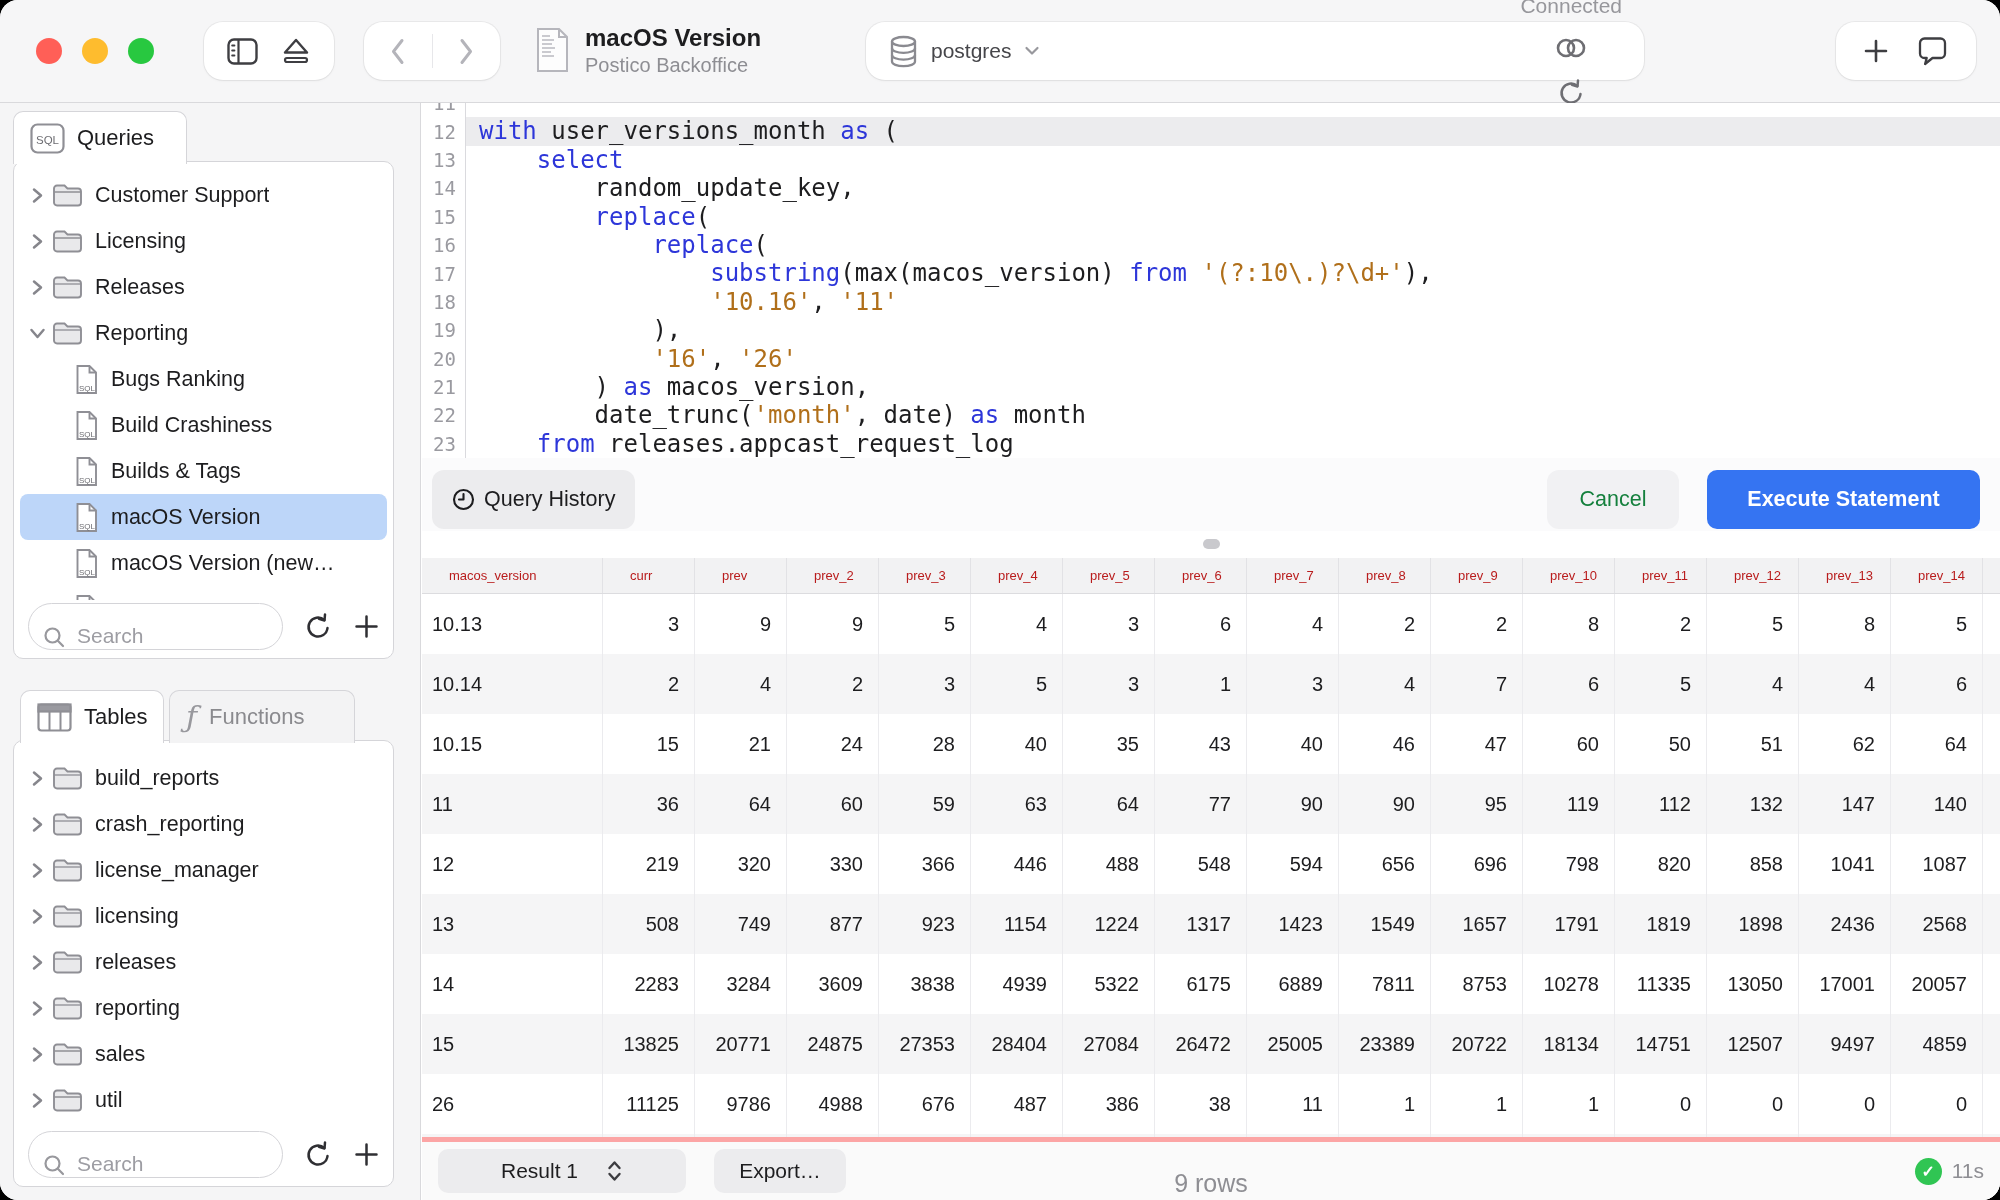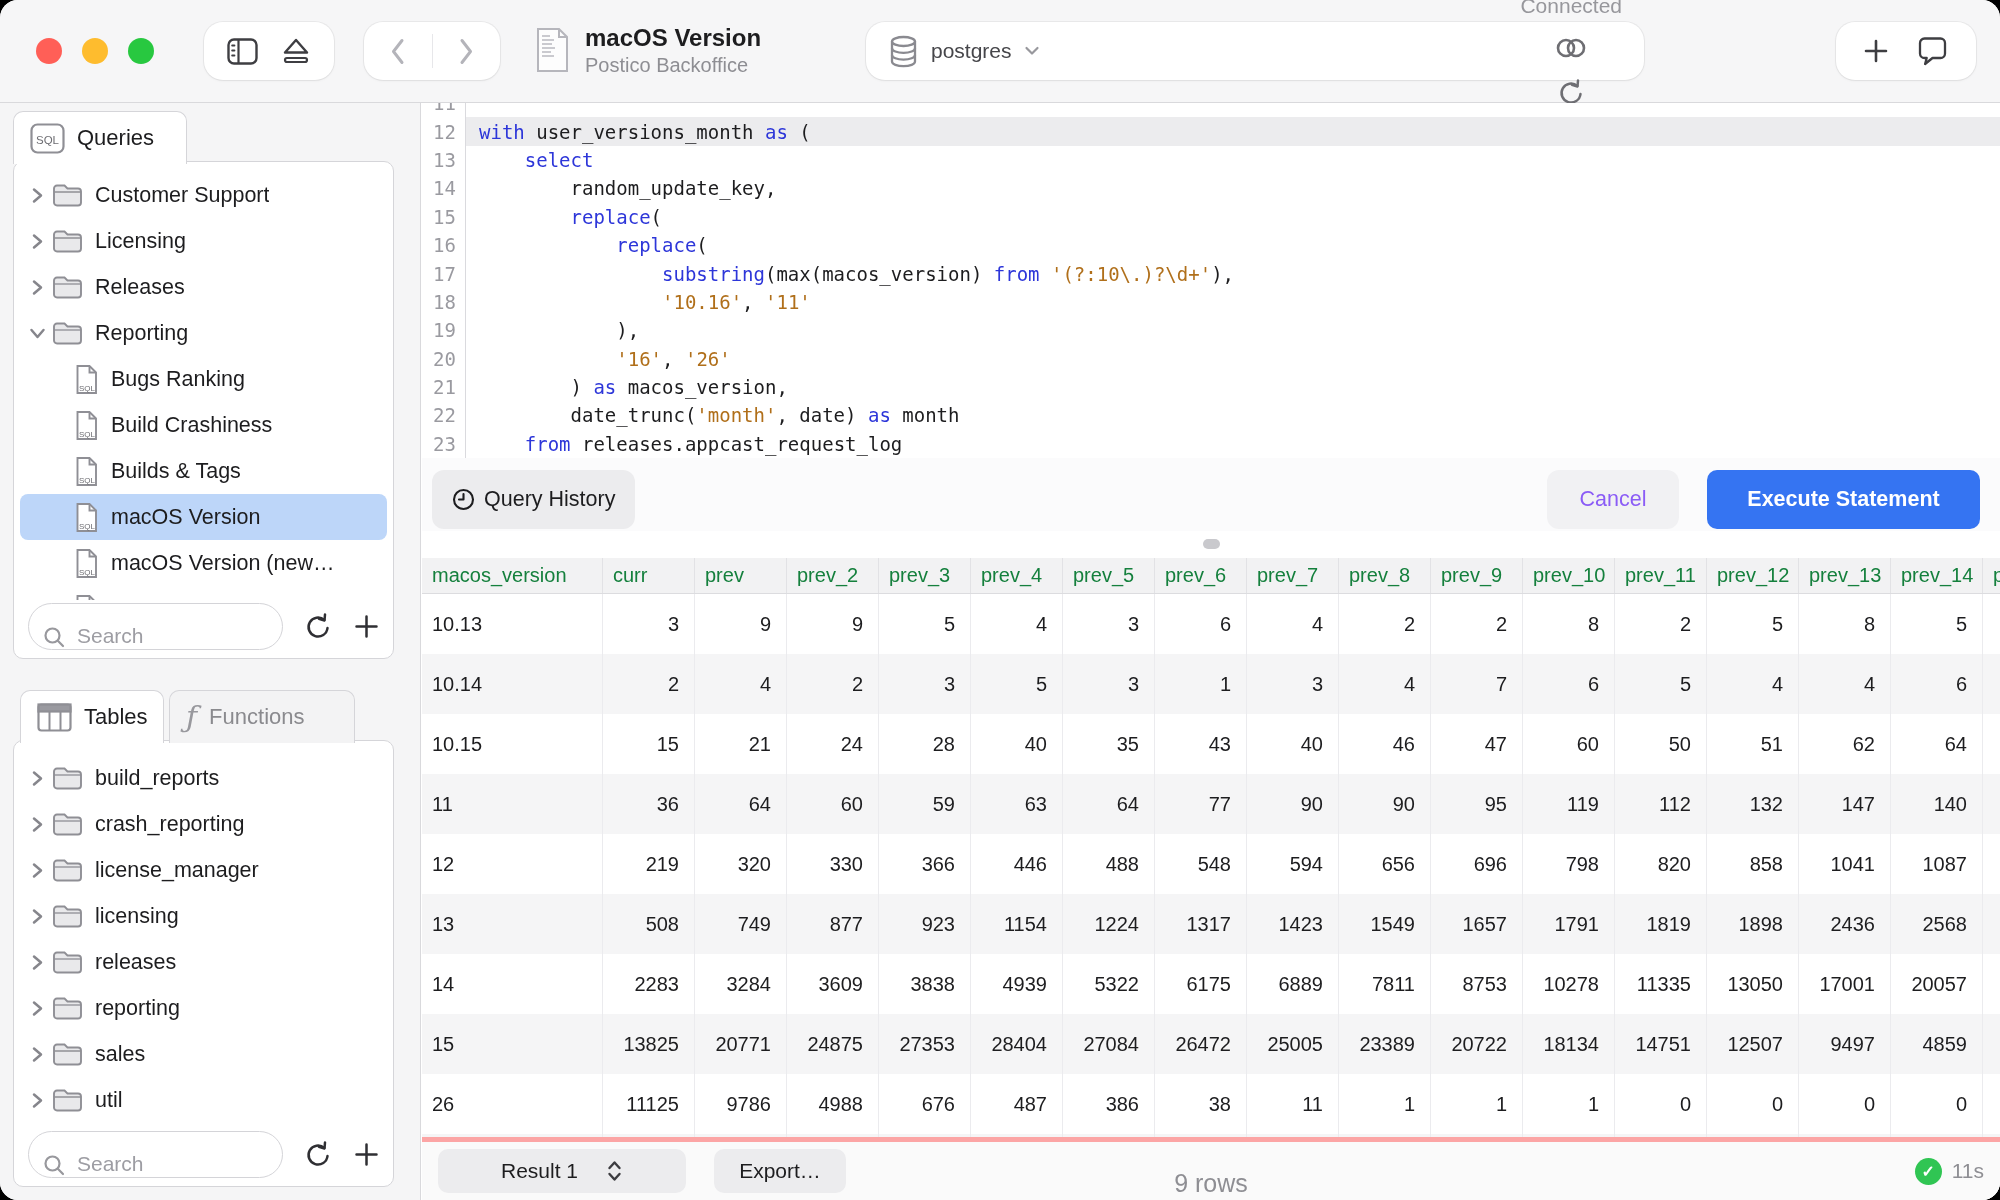--- a/index.html
+++ b/index.html
@@ -50,39 +50,39 @@
   .mini-btn{margin-left:22px;color:#2f2f33;display:flex;}
 
   
   .main{position:absolute;left:422px;top:103px;right:0;bottom:0;background:#fff;}
 
   
   .editor{position:absolute;left:0;right:0;top:0;height:355px;overflow:hidden;background:#fff;}
   .editor-scroll{margin-top:-14px;}
   .code-row{display:flex;height:28.4px;align-items:center;}
   .ln{width:44px;flex:0 0 44px;text-align:right;padding-right:9px;font-family:"DejaVu Sans Mono",monospace;font-size:19px;color:#9a9aa0;border-right:1px solid #dadade;height:100%;display:flex;align-items:center;justify-content:flex-end;box-sizing:border-box;}
-  .ct{flex:1;font-family:"DejaVu Sans Mono",monospace;font-size:19px;white-space:pre;padding-left:13px;height:100%;display:flex;align-items:center;}
+  .ct{flex:1;font-family:"DejaVu Sans Mono",monospace;font-size:24px;white-space:pre;padding-left:13px;height:100%;display:flex;align-items:flex-start;}
   .code-row.active .ct{background:#ececee;}
   .tok-k{color:#2d36d9;}
   .tok-s{color:#b06f1a;}
 
   
   .toolbar{position:absolute;left:0;right:0;top:355px;height:73px;background:#fbfbfc;border-bottom:1px solid #d4d4d8;}
   .btn{position:absolute;top:12px;height:59px;border-radius:12px;display:flex;align-items:center;justify-content:center;font-size:21.5px;box-sizing:border-box;}
   .btn-history{left:10px;padding:0 20px;background:#ececee;gap:9px;color:#1d1d1f;}
-  .btn-cancel{left:1125px;width:132px;background:#f1f1f3;color:#8b5cf6;}
+  .btn-cancel{left:1125px;width:132px;background:#f1f1f3;color:#15803d;}
   .btn-exec{left:1285px;width:273px;background:#3574f2;color:#fff;font-weight:bold;border-radius:10px;}
   .splitter{position:absolute;left:0;right:0;top:428px;height:27px;background:#fff;}
   .splitter-dot{position:absolute;left:781px;top:8px;width:17px;height:10px;border-radius:5px;background:#c9c9cd;}
 
   
   .results{position:absolute;left:0;right:0;top:455px;bottom:58px;overflow:hidden;}
   .grid-row{display:grid;grid-template-columns:181px repeat(15,92px) minmax(0,1fr);}
   .thead{height:35px;background:#f2f2f3;border-bottom:1px solid #dcdcdf;}
-  .th{font-size:20px;color:#15803d;display:flex;align-items:center;padding-left:10px;border-right:1px solid #e2e2e5;overflow:hidden;white-space:nowrap;box-sizing:border-box;}
+  .th{font-size:13px;color:#b91c1c;display:flex;align-items:center;padding-left:27px;border-right:1px solid #e2e2e5;overflow:hidden;white-space:nowrap;box-sizing:border-box;}
   .th:last-child{border-right:none;}
   .tr{height:60px;}
   .tr:nth-child(even){background:#f5f5f6;}
   .td{font-size:20px;display:flex;align-items:center;border-right:1px solid #ebebee;box-sizing:border-box;overflow:hidden;}
   .td:last-child{border-right:none;}
   .td.first{padding-left:10px;}
   .td.num{justify-content:flex-end;padding-right:15px;}
   .tr.partial{height:12px;background:#f5f5f6;}
 
   

